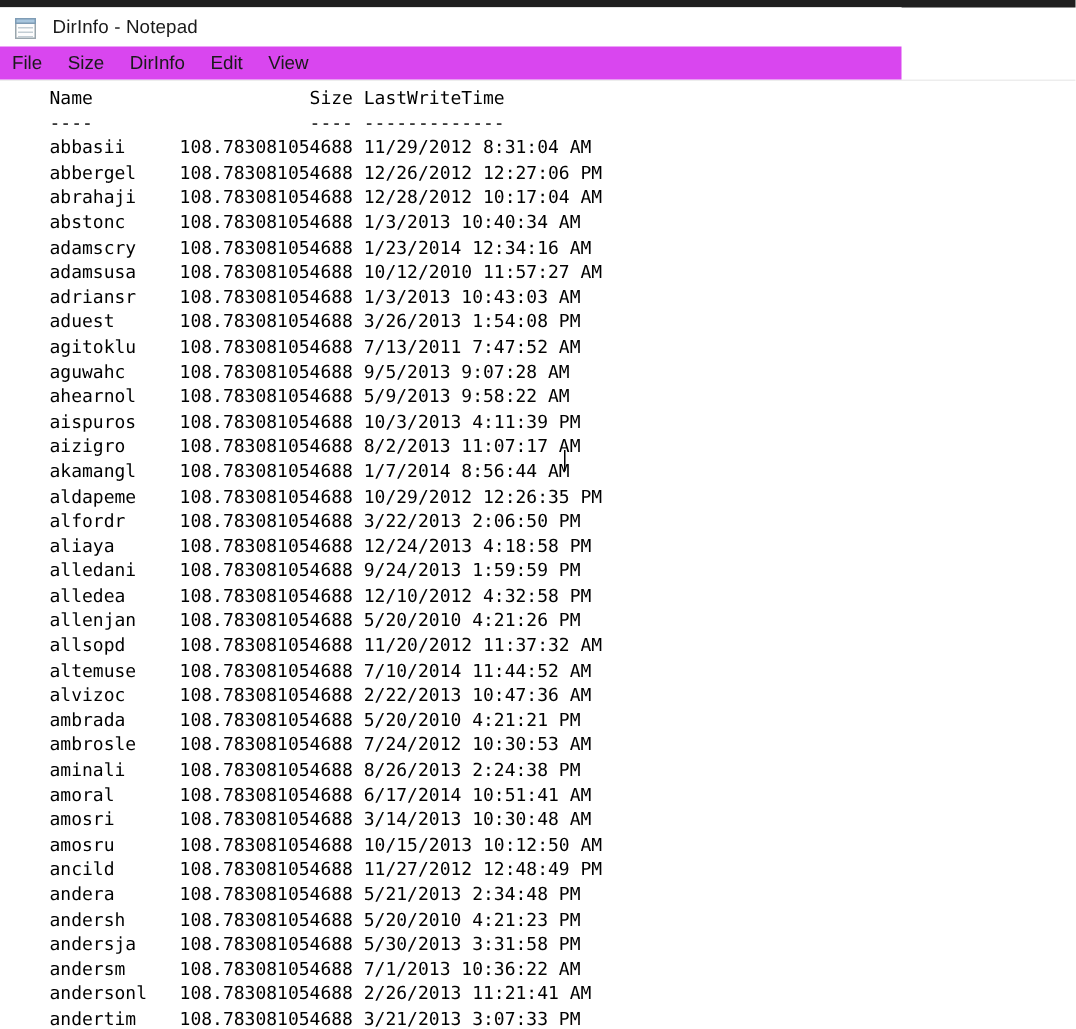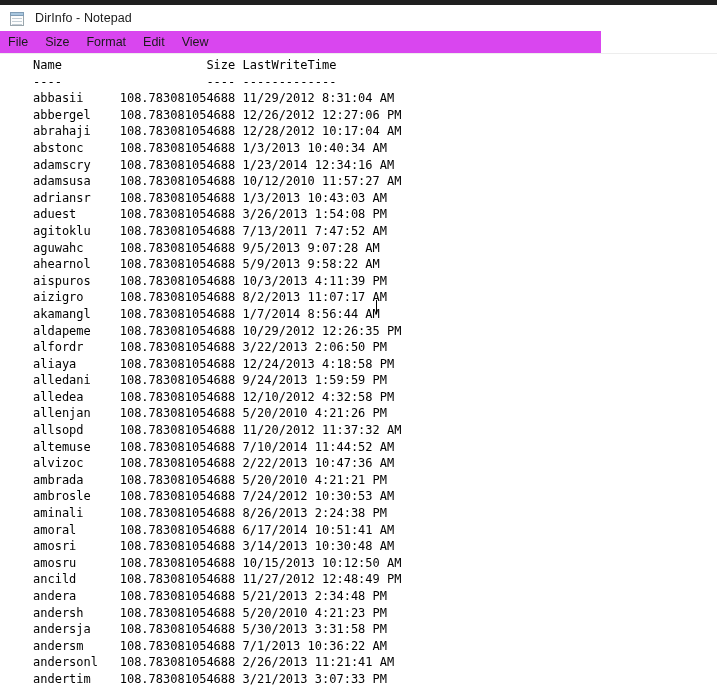--- a/index.html
+++ b/index.html
@@ -154,21 +154,21 @@
           <i></i>
           <i></i>
         </div>
     </div>
     <div class="title-text">DirInfo - Notepad</div>
   </div>
 
   <div class="menubar">
     <div class="menu-item">File</div>
     <div class="menu-item">Size</div>
-    <div class="menu-item">Format</div>
+    <div class="menu-item">DirInfo</div>
     <div class="menu-item">Edit</div>
     <div class="menu-item">View</div>
   </div>
 
   <div class="menu-separator"></div>
 
   <div class="textarea">
     <div class="text-content" id="doc-text">Name                    Size LastWriteTime
 ----                    ---- -------------
 abbasii     108.783081054688 11/29/2012 8:31:04 AM

